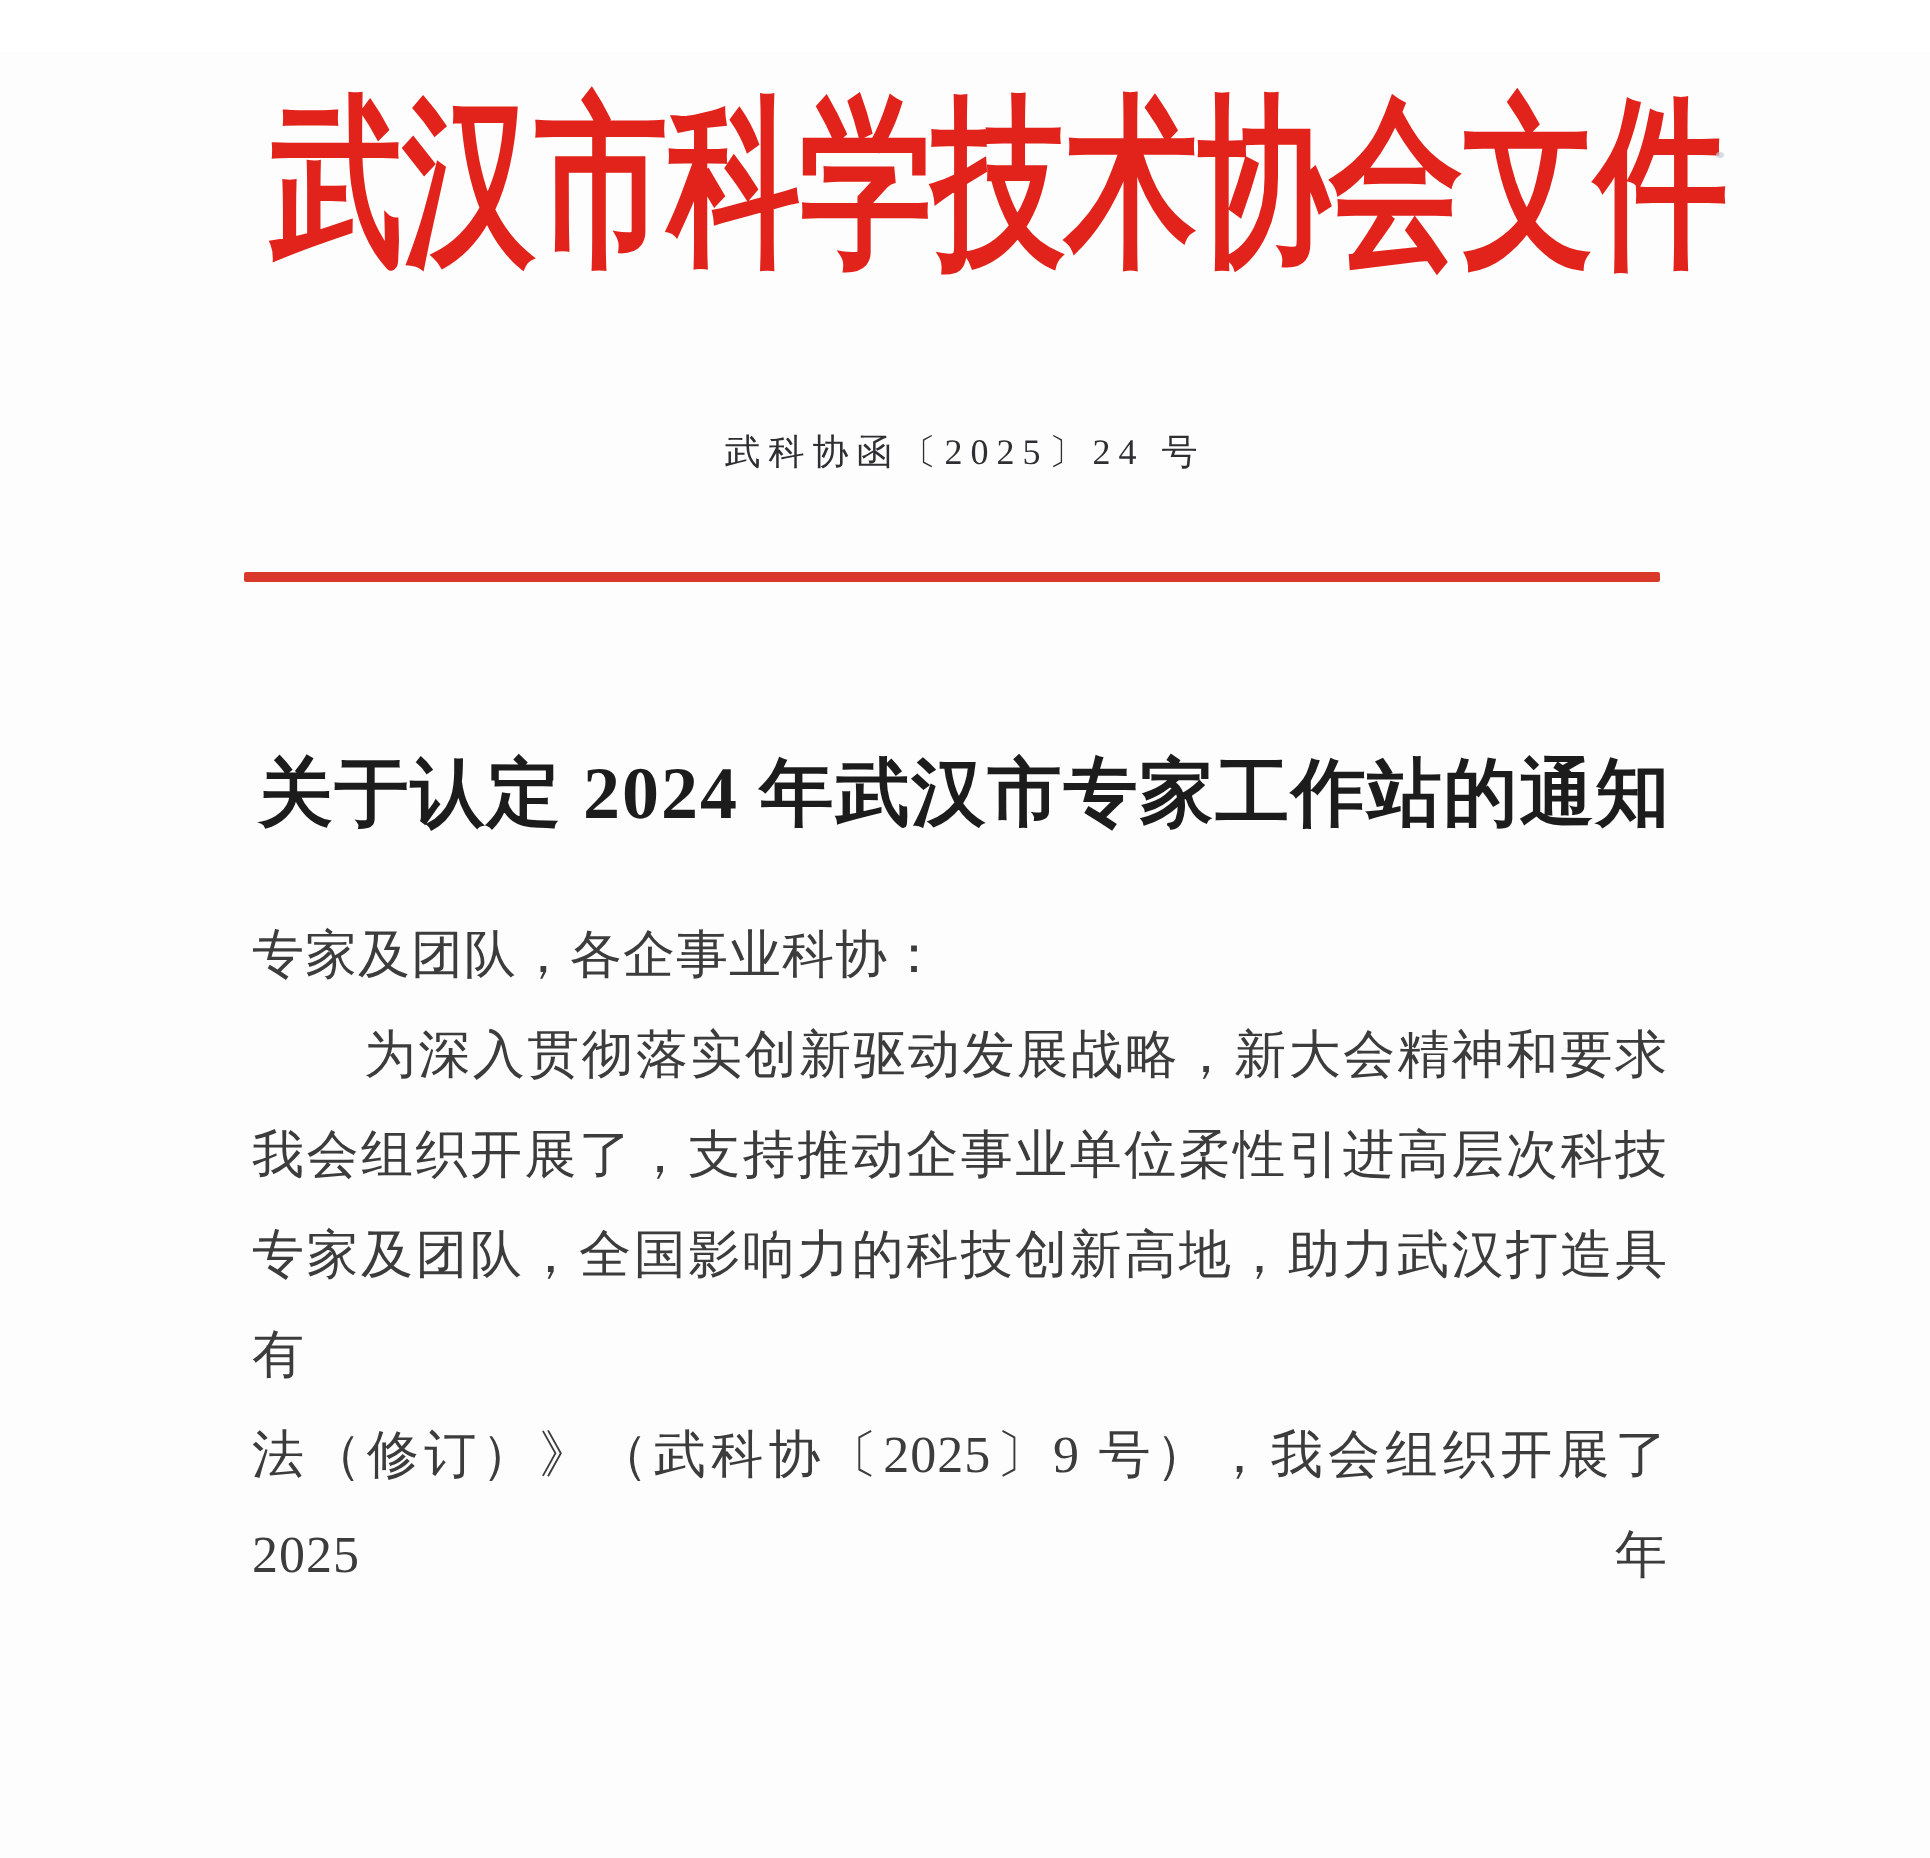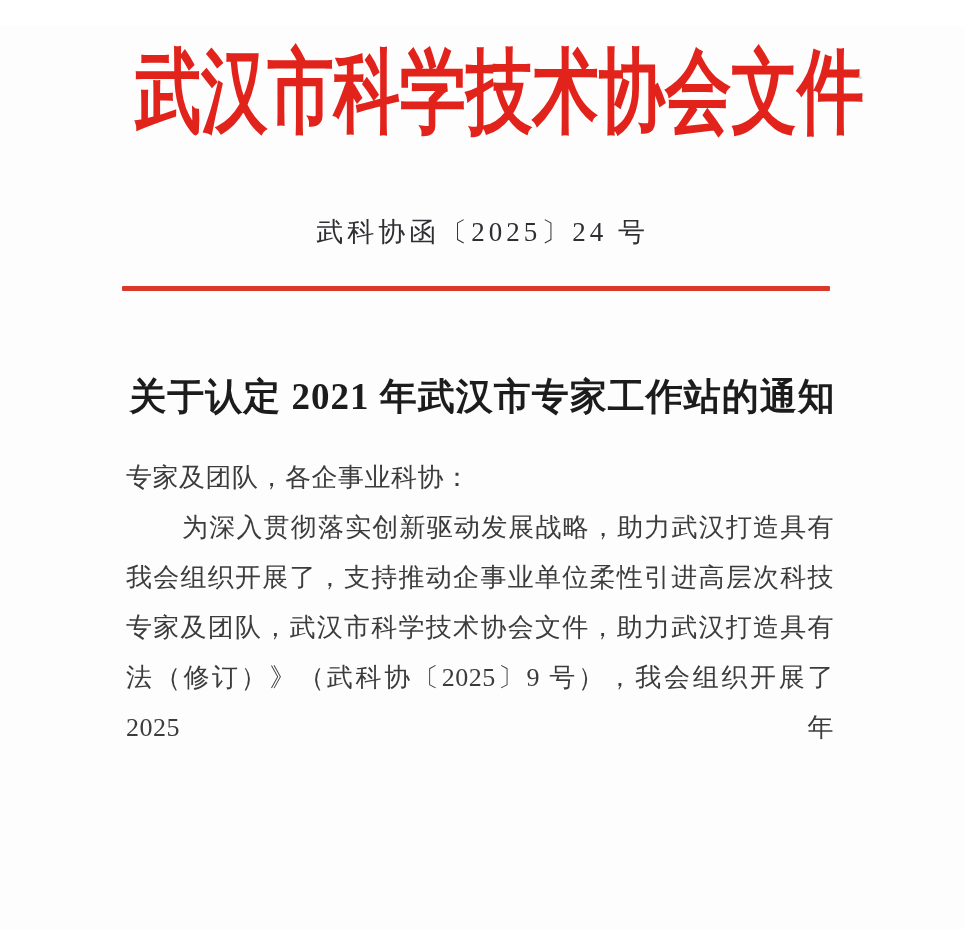--- a/index.html
+++ b/index.html
@@ -39,21 +39,21 @@
     letter-spacing: 0px;
   }
   
   .doc-number {
     position: absolute;
     top: 188px;
     left: 0;
     width: 100%;
     text-align: center;
     color: #2e2e33;
-    font-size: 27px;
+    font-size: 18px;
     letter-spacing: 4px;
   }
   
   .red-divider {
     position: absolute;
     top: 260px;
     left: 122px;
     width: 708px;
     height: 5px;
     background: var(--divider_red);
@@ -107,24 +107,24 @@
 <div class="page">
 
   <div class="letterhead">武汉市科学技术协会文件</div>
 
   <div class="speck"></div>
 
   <div class="doc-number">武科协函〔2025〕24 号</div>
 
   <div class="red-divider"></div>
 
-  <h1 class="notice-title">关于认定 2021 年武汉市专家工作站的通知</h1>
+  <h1 class="notice-title">关于认定 2024 年武汉市专家工作站的通知</h1>
 
   <div class="body-block">
     <div class="line">专家及团队，各企事业科协：</div>
-    <div class="line fill indent">为深入贯彻落实创新驱动发展战略，助力武汉打造具有</div>
+    <div class="line fill indent">为深入贯彻落实创新驱动发展战略，新大会精神和要求</div>
     <div class="line fill">我会组织开展了，支持推动企事业单位柔性引进高层次科技</div>
-    <div class="line fill">专家及团队，武汉市科学技术协会文件，助力武汉打造具有</div>
+    <div class="line fill">专家及团队，全国影响力的科技创新高地，助力武汉打造具有</div>
     <div class="line fill">法（修订）》（武科协〔2025〕9 号），我会组织开展了 2025 年</div>
 
   </div>
 
 </div>
 
 </body></html>

